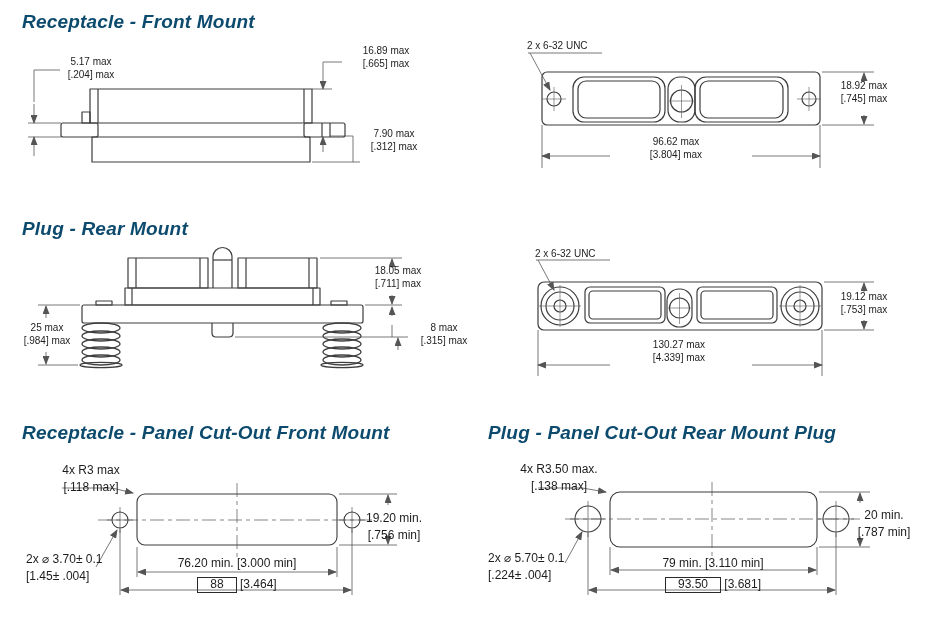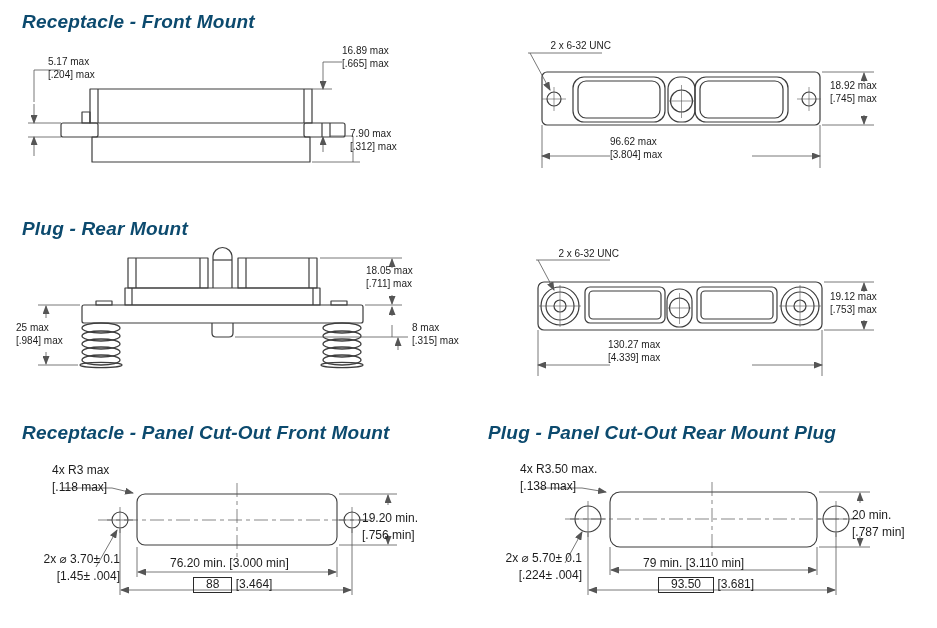--- a/index.html
+++ b/index.html
@@ -1,24 +1,24 @@
 <!DOCTYPE html>
 <html><head>
 <meta charset="utf-8">
 <style>
   html,body{margin:0;padding:0;background:#fff;}
   #canvas{position:relative;width:937px;height:628px;background:#ffffff;overflow:hidden;
           font-family:"Liberation Sans","DejaVu Sans",sans-serif;}
   .title{position:absolute;font-weight:bold;font-size:19px;color:#0c4a6e;
          letter-spacing:.2px;white-space:nowrap;font-style:italic;}
-  .dim{position:absolute;font-size:10px;color:#1d1d1d;text-align:left;
+  .dim{position:absolute;font-size:10px;color:#1d1d1d;text-align:center;
        line-height:1.32;white-space:nowrap;}
   .dim .l{display:block;}
   .sm{font-size:12px;line-height:1.4;}
-  .ta-l{text-align:right;}
+  .ta-l{text-align:left;}
   .boxed{border:1px solid #2a2a2a;padding:0 12px;display:inline-block;line-height:1.15;}
   svg.draw{position:absolute;overflow:visible;}
 </style>
 </head>
 <body>
 
 <div id="canvas">
 
   <div class="title" style="left:22px;top:11px">Receptacle - Front Mount</div>
   <div class="title" style="left:22px;top:218px">Plug - Rear Mount</div>

